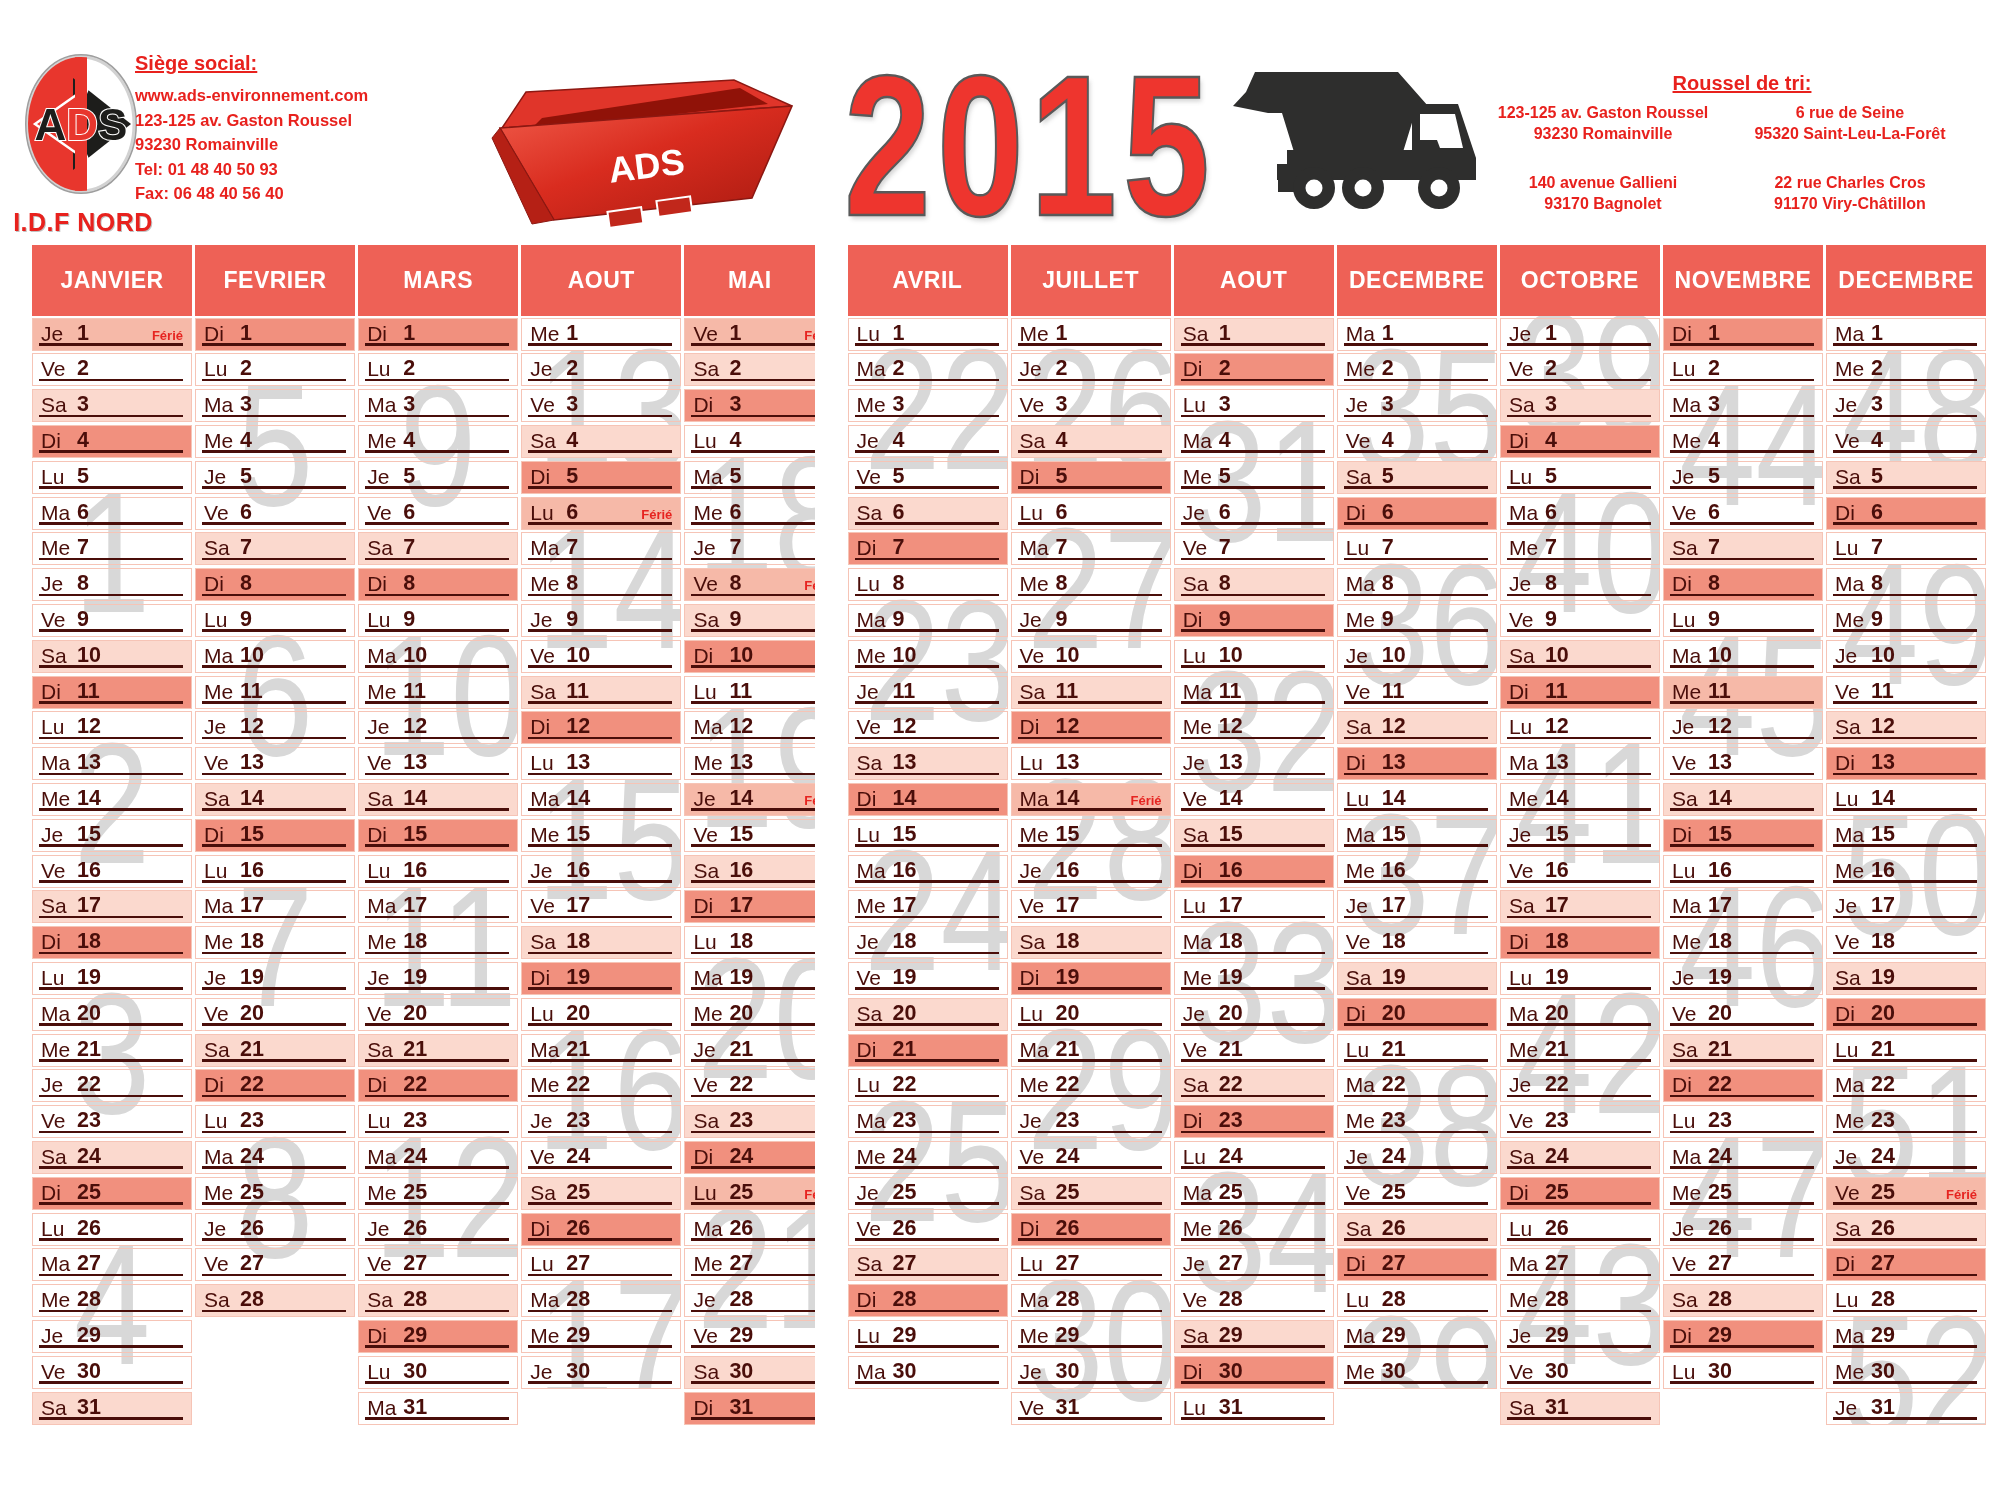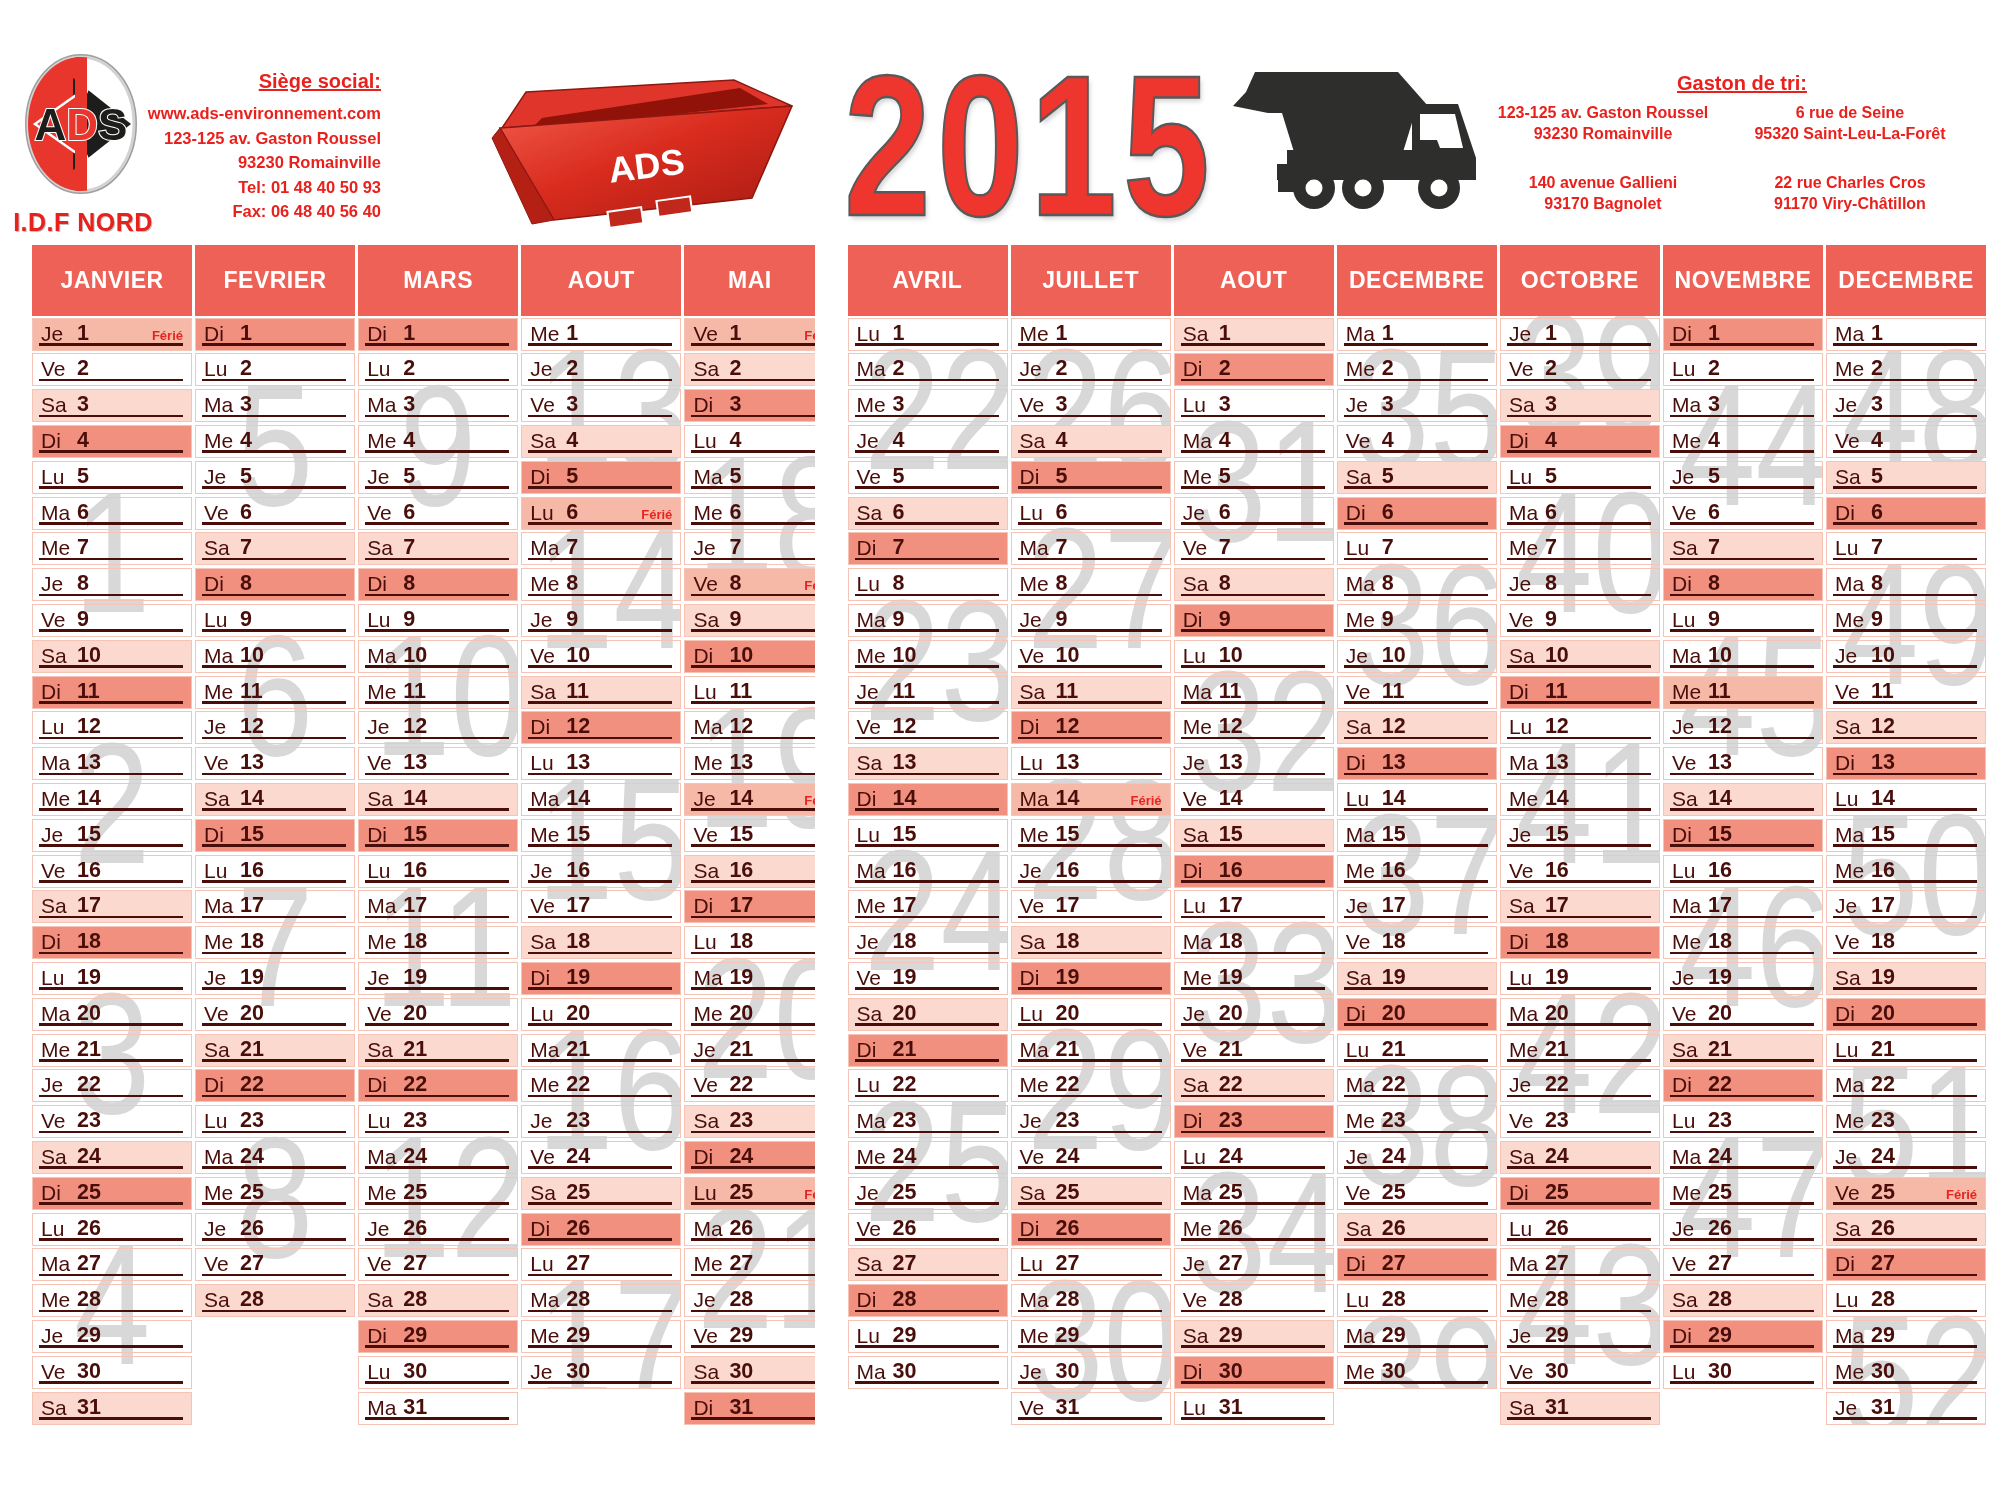--- a/index.html
+++ b/index.html
@@ -1,20 +1,20 @@
 <!DOCTYPE html>
 <html style="--header-red: #ee6156; --sun: #f1907e; --sat: #fbd9ce; --hol: #f6b9a8; --ferie: #e62420; --daytext: #4a0e0a; --wm: #d8d8d8; --accent: #e8211d; --year: #ee352e;"><head>
 <meta charset="utf-8">
 <title>Calendrier 2015</title>
 <style>
   html,body{margin:0;padding:0;background:#fff;}
   .stage{position:relative;width:2000px;height:1500px;background:#fff;overflow:hidden;
          font-family:"Liberation Sans", sans-serif;}
   .abs{position:absolute;}
-  .siege{left:135px;top:70px;width:246px;text-align:right;}
+  .siege{left:135px;top:52px;width:246px;text-align:left;}
   .blk-title{font-size:20px;font-weight:bold;color:var(--accent);text-decoration:underline;margin-bottom:8px;}
   .blk-line{font-size:16.5px;font-weight:bold;color:var(--accent);line-height:24.6px;}
   .idf{left:0;top:208px;width:166px;text-align:center;font-size:25px;font-weight:bold;color:var(--accent);
        text-shadow:1px 1px 0 rgba(120,120,120,.45);letter-spacing:.5px;}
   .year{left:800px;top:46px;width:400px;text-align:center;font-size:200px;line-height:200px;font-weight:bold;
         color:var(--year);letter-spacing:8px;transform:scaleX(.78);transform-origin:50% 0;
         -webkit-text-stroke:2.5px #595959;text-shadow:3px 4px 5px rgba(90,90,90,.25);}
   .centres-title{left:1592px;top:72px;width:300px;text-align:center;font-size:20px;font-weight:bold;
         color:var(--accent);text-decoration:underline;}
   .addr{width:250px;text-align:center;}
@@ -108,21 +108,21 @@
       <circle cx="131" cy="118" r="21"></circle>
       <circle cx="207" cy="118" r="21"></circle>
     </g>
 
     <polygon points="188,44 223,44 231,78 208,78 205,70 188,70" fill="#ffffff"></polygon>
     <circle cx="82" cy="118" r="8.5" fill="#ffffff"></circle>
     <circle cx="131" cy="118" r="8.5" fill="#ffffff"></circle>
     <circle cx="207" cy="118" r="8.5" fill="#ffffff"></circle>
   </svg>
 
-  <div class="abs centres-title">Gaston de tri:</div>
+  <div class="abs centres-title">Roussel de tri:</div>
   <div class="abs addr" style="left:1478px;top:102px;">
     <div>123-125 av. Gaston Roussel</div>
     <div>93230 Romainville</div>
   </div>
   <div class="abs addr" style="left:1725px;top:102px;">
     <div>6 rue de Seine</div>
     <div>95320 Saint-Leu-La-Forêt</div>
   </div>
   <div class="abs addr" style="left:1478px;top:172px;">
     <div>140 avenue Gallieni</div>

